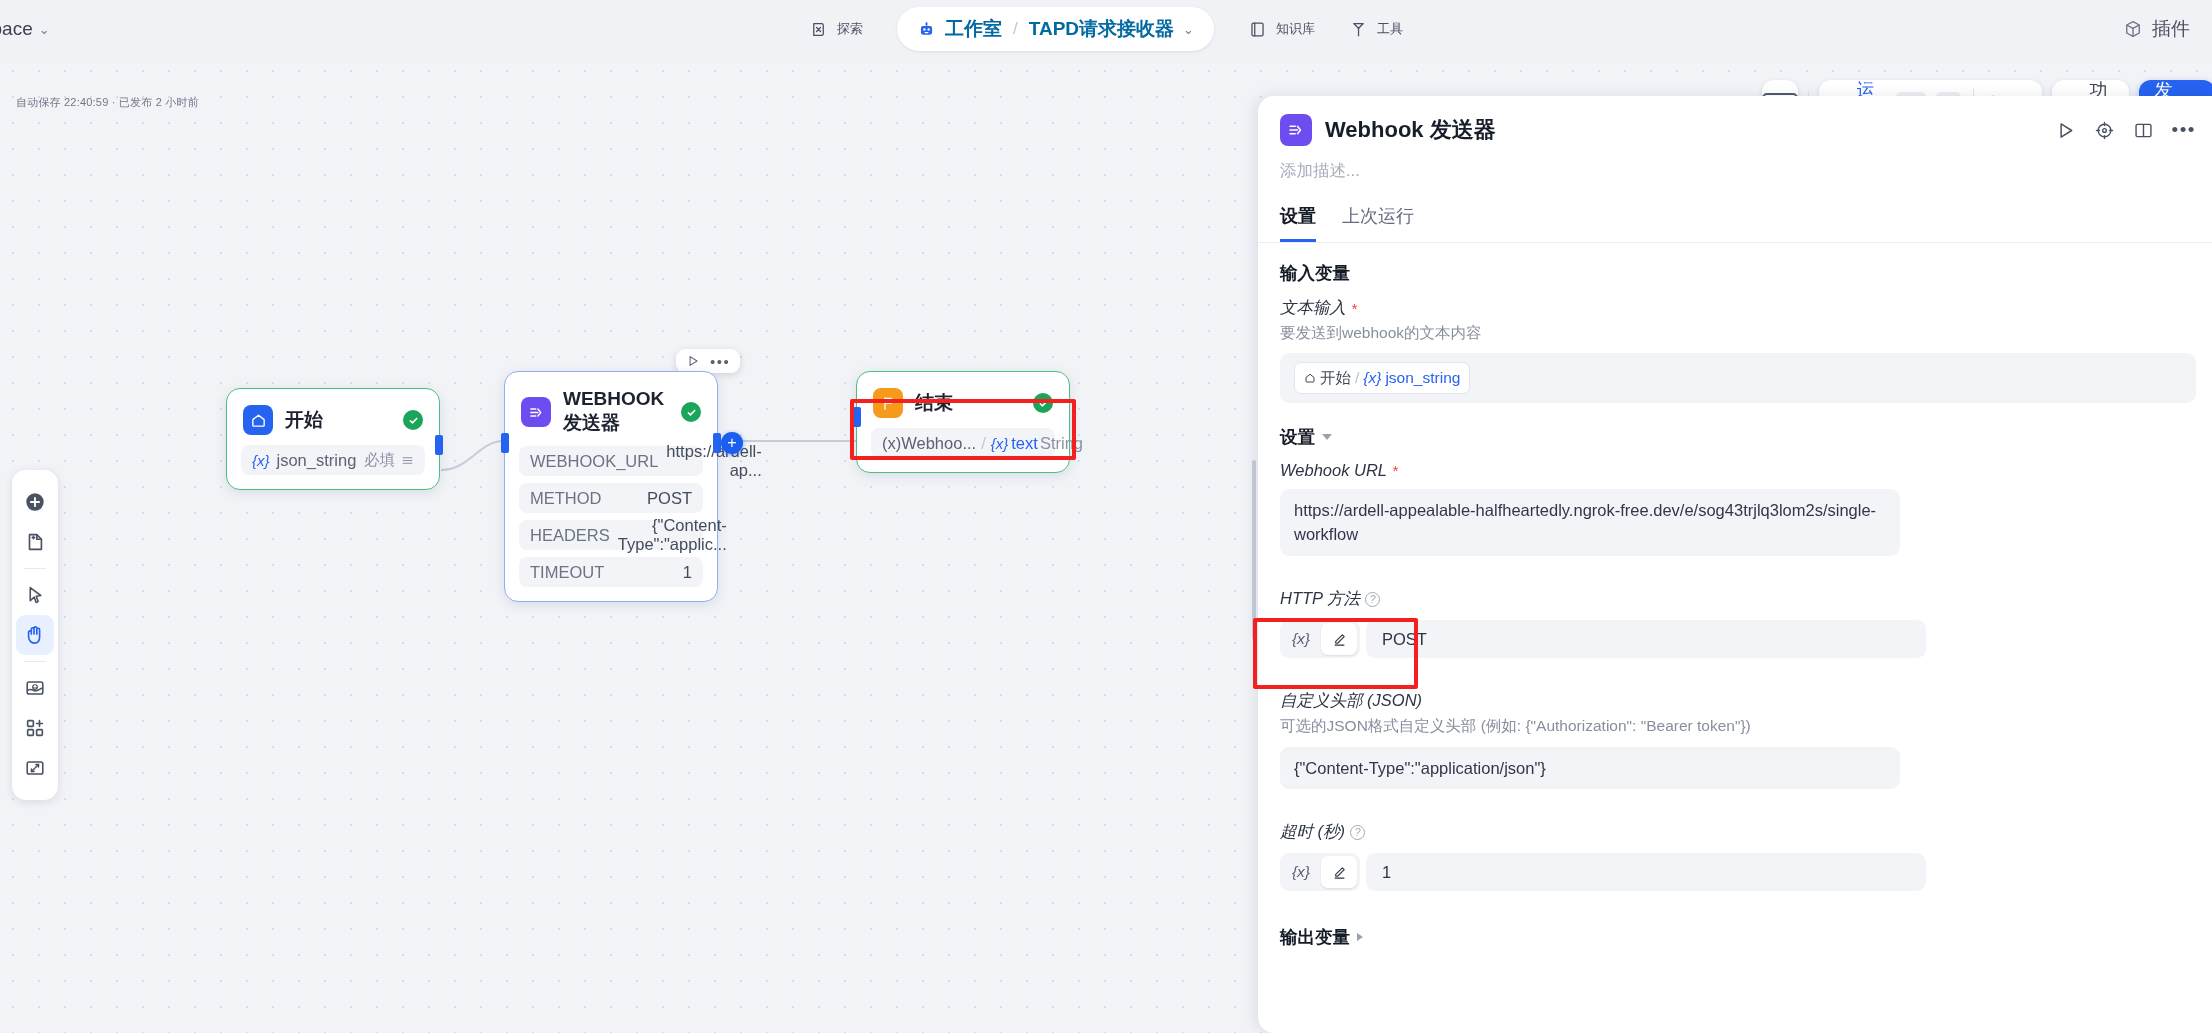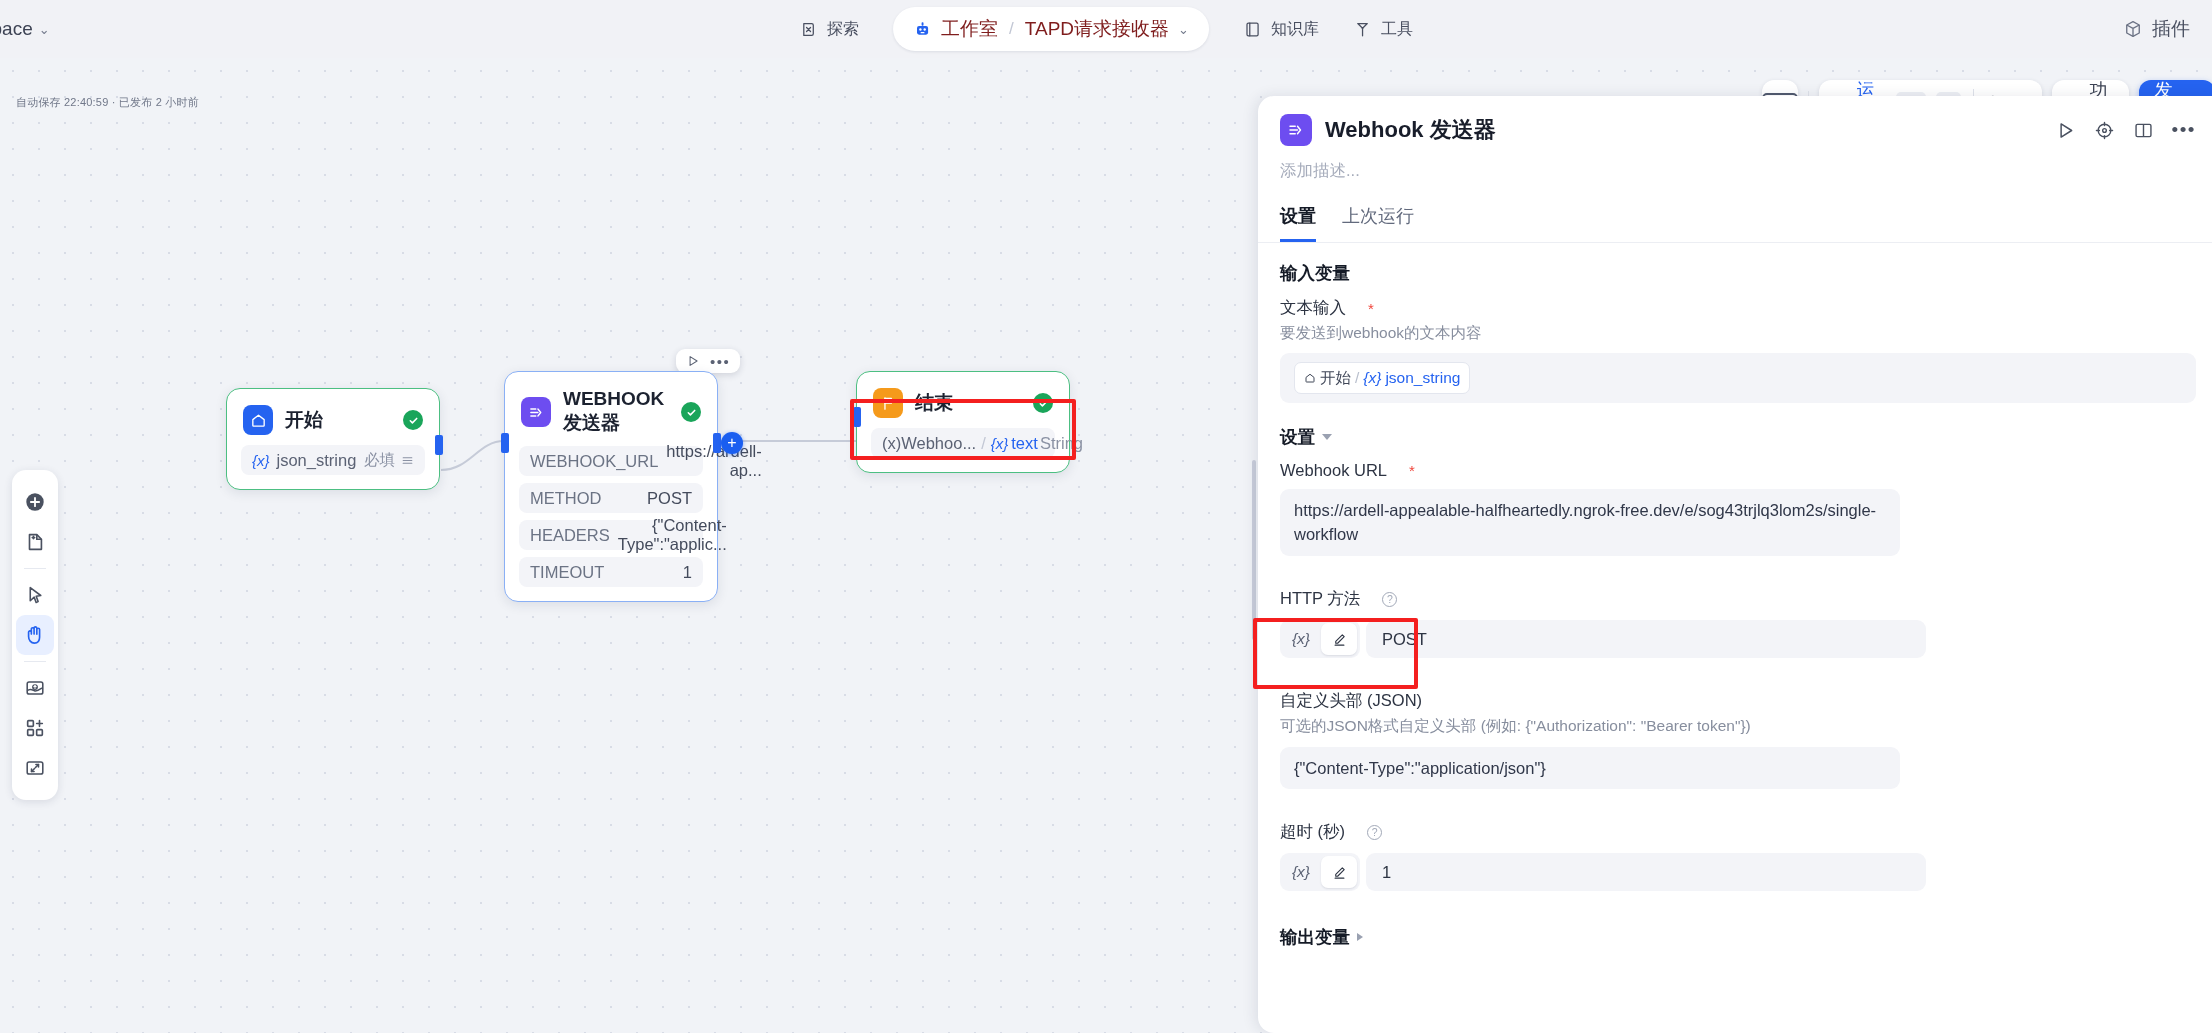--- a/index.html
+++ b/index.html
@@ -19,28 +19,28 @@
     position: absolute; left: -18px; display: flex; align-items: center; gap: 6px;
     font-size: 19px; color: #3d4354;
   }
   .caret { font-size: 13px; color: #737a8c; }
   .nav-center {
     position: absolute; left: 50%; transform: translateX(-50%);
     display: flex; align-items: center; gap: 34px;
   }
   .nav-item {
     display: flex; align-items: center; gap: 9px;
-    font-size: 16px; color: #4a5061; white-space: nowrap;
+    font-size: 13px; color: #4a5061; white-space: nowrap;
   }
   .nav-pill {
     display: flex; align-items: center; gap: 9px;
     background: #ffffff; border-radius: 22px; padding: 9px 20px;
     box-shadow: 0 1px 3px rgba(30,40,70,.10);
   }
-  .nav-pill .blue { color: #7f1d1d; font-weight: 400; font-size: 19px; }
+  .nav-pill .blue { color: #0369a1; font-weight: 700; font-size: 19px; }
   .nav-pill .sep { color: #c2c7d4; font-size: 17px; margin: 0 2px; }
   .plugin {
     position: absolute; right: 22px; display: flex; align-items: center; gap: 9px;
     font-size: 19px; color: #4a5061;
   }
   svg.ic { display: block; }
 
   
   .canvas {
     position: absolute; top: 58px; left: 0; width: 2212px; height: 975px;
@@ -167,21 +167,21 @@
     display: flex; gap: 26px; padding: 22px 22px 0; position: relative;
     border-bottom: 1px solid #eceef3;
   }
   .tab { font-size: 18px; color: #626a7d; padding-bottom: 11px; }
   .tab.active { color: #141a26; font-weight: 700; border-bottom: 3px solid #2563f0; }
   .p-body { padding: 18px 22px 0; }
   .sec-title { font-size: 17.5px; font-weight: 700; color: #141a26; margin-bottom: 12px; }
   .sec-title.collapsible { display: flex; align-items: center; gap: 7px; }
   .tri { width: 0; height: 0; border-left: 6px solid #9aa1b1; border-top: 4px solid transparent; border-bottom: 4px solid transparent; }
   .tri.down { border-left: 5px solid transparent; border-right: 5px solid transparent; border-top: 6px solid #9aa1b1; border-bottom: none; }
-  .f-label { font-size: 16.5px; color: #2d3443; display: flex; align-items: center; gap: 22px; }
+  .f-label { font-size: 16.5px; color: #2d3443; display: flex; align-items: center; gap: 5px; font-style: italic; }
   .star { color: #f0463c; font-size: 15px; }
   .f-help { font-size: 15.5px; color: #878e9e; margin-top: 3px; line-height: 1.45; }
   .f-box {
     margin-top: 9px; background: #f3f4f8; border-radius: 9px;
     padding: 9px 14px; font-size: 16.5px; color: #303749; line-height: 1.5;
   }
   .chip {
     display: inline-flex; align-items: center; gap: 4px; background: #fff;
     border: 1px solid #e3e6ee; border-radius: 7px; padding: 3px 9px;
     font-size: 15.5px; color: #414859;

